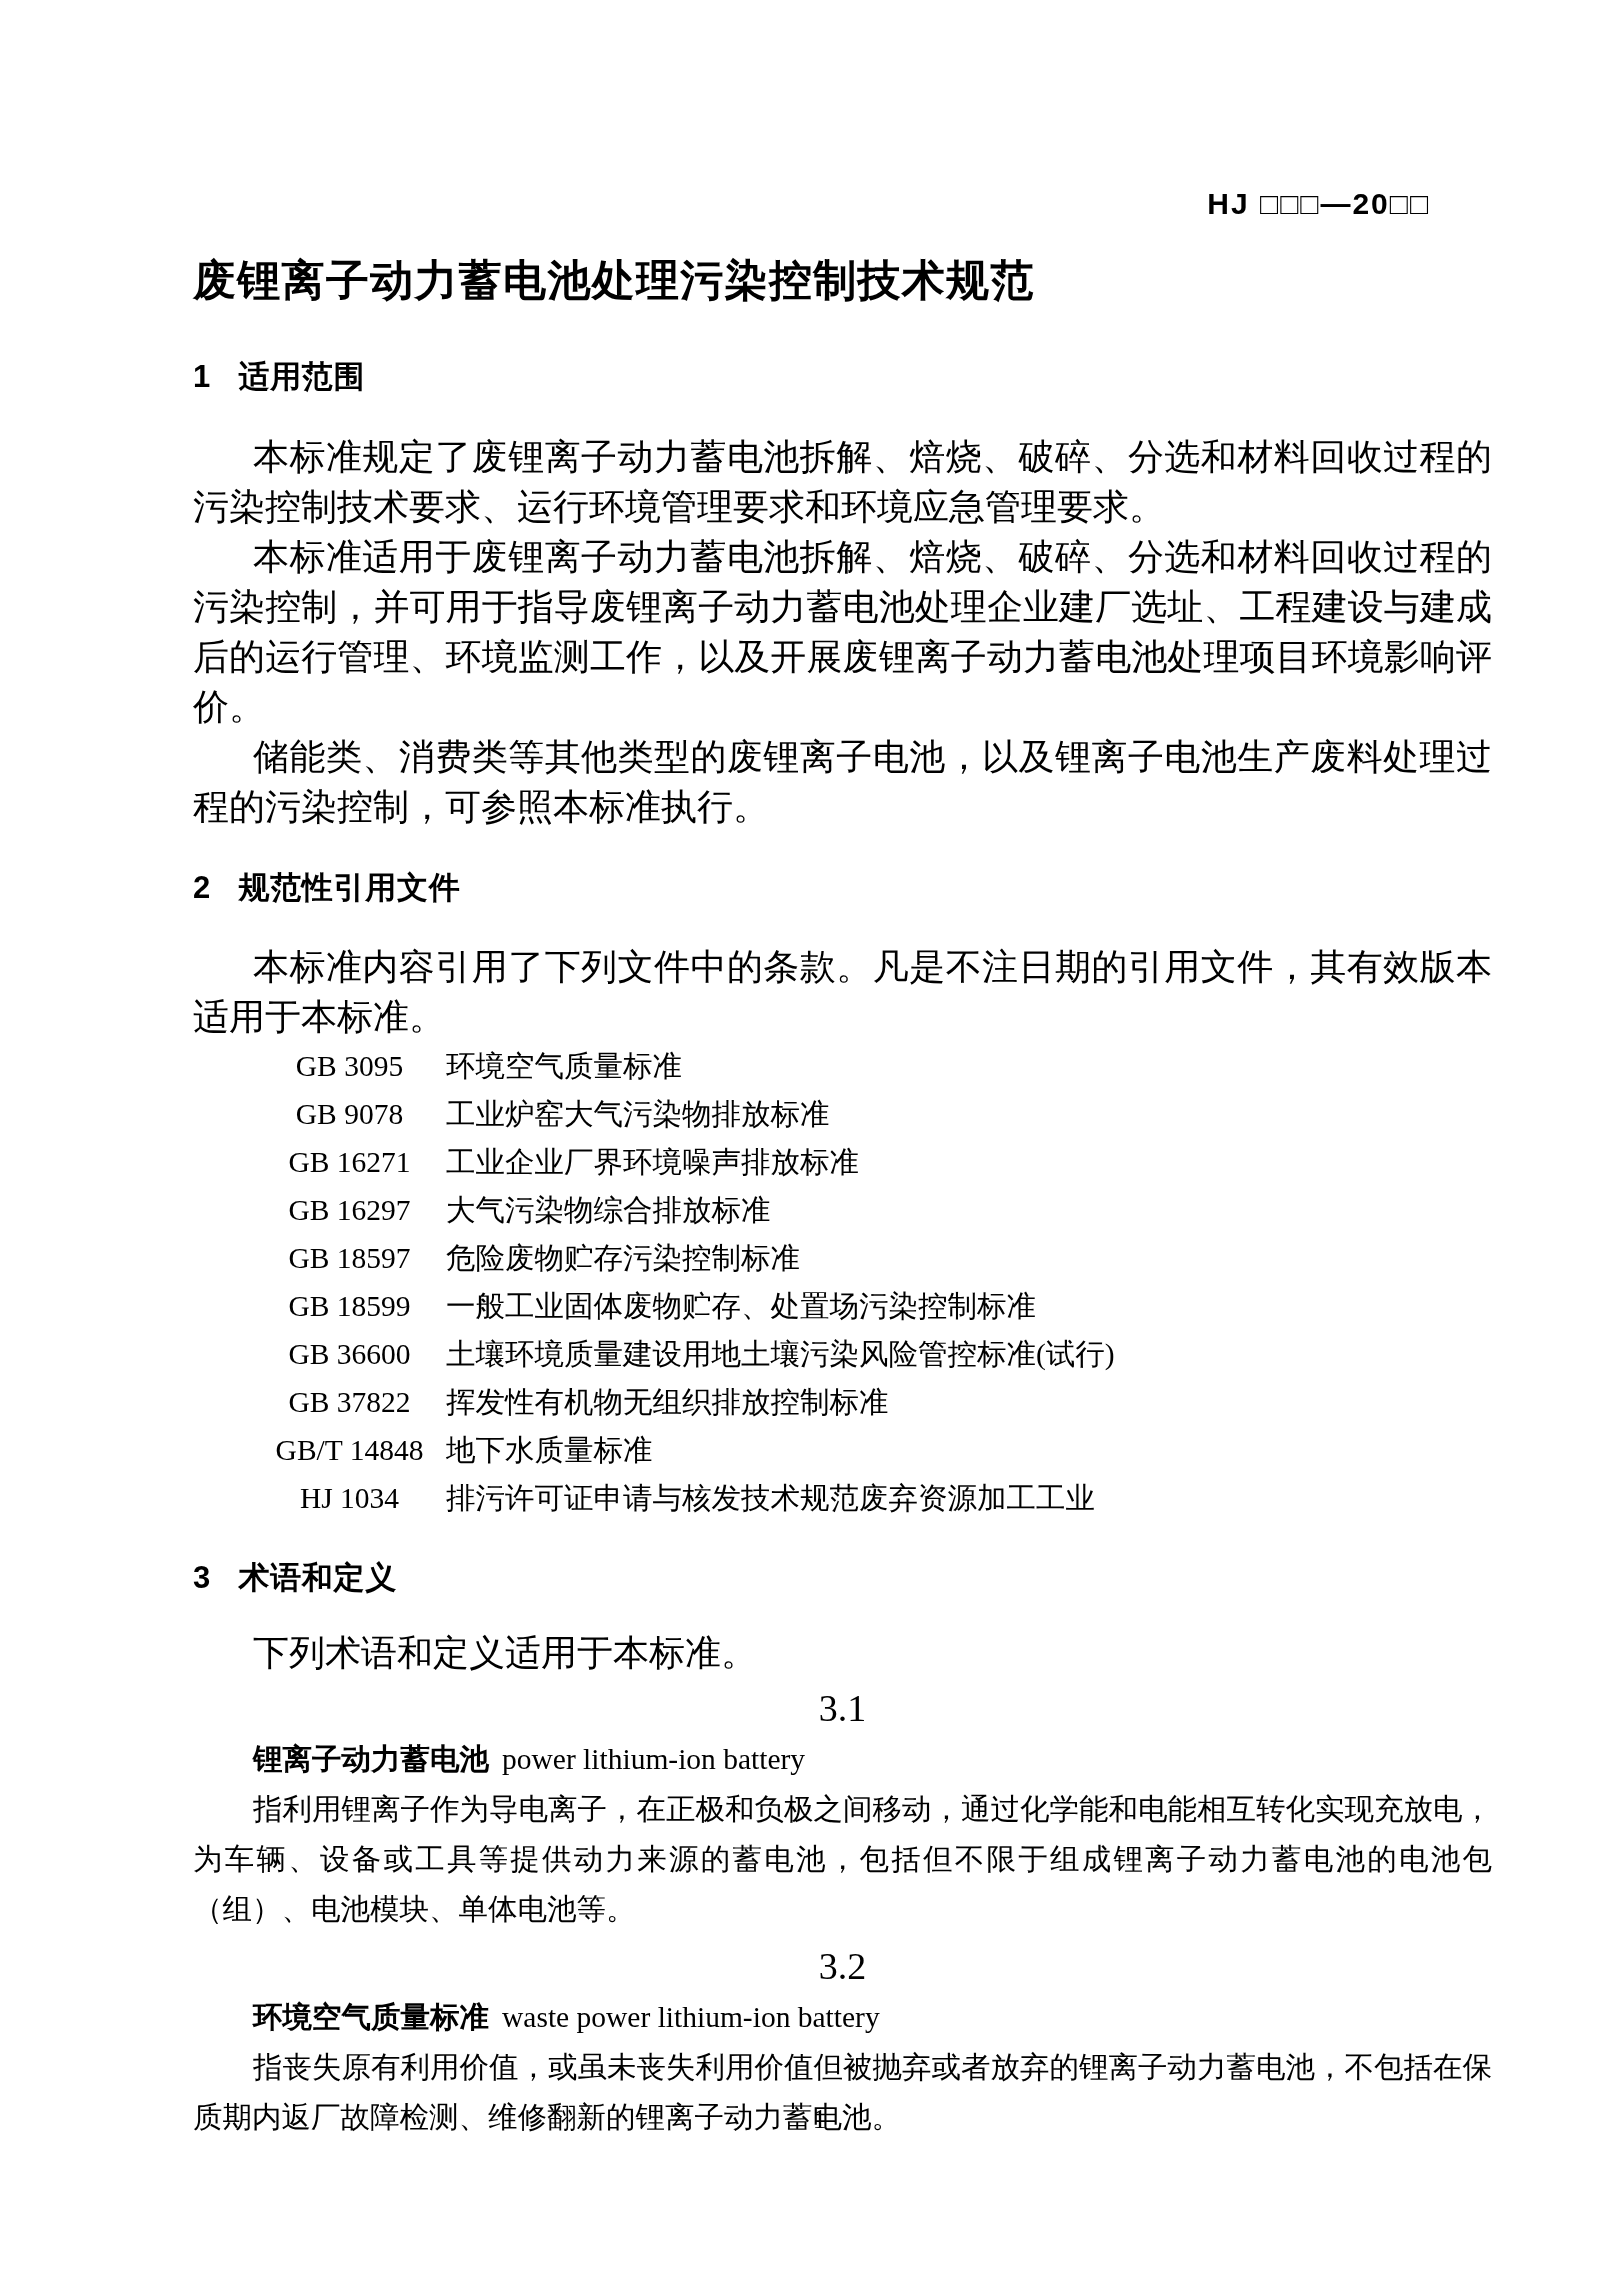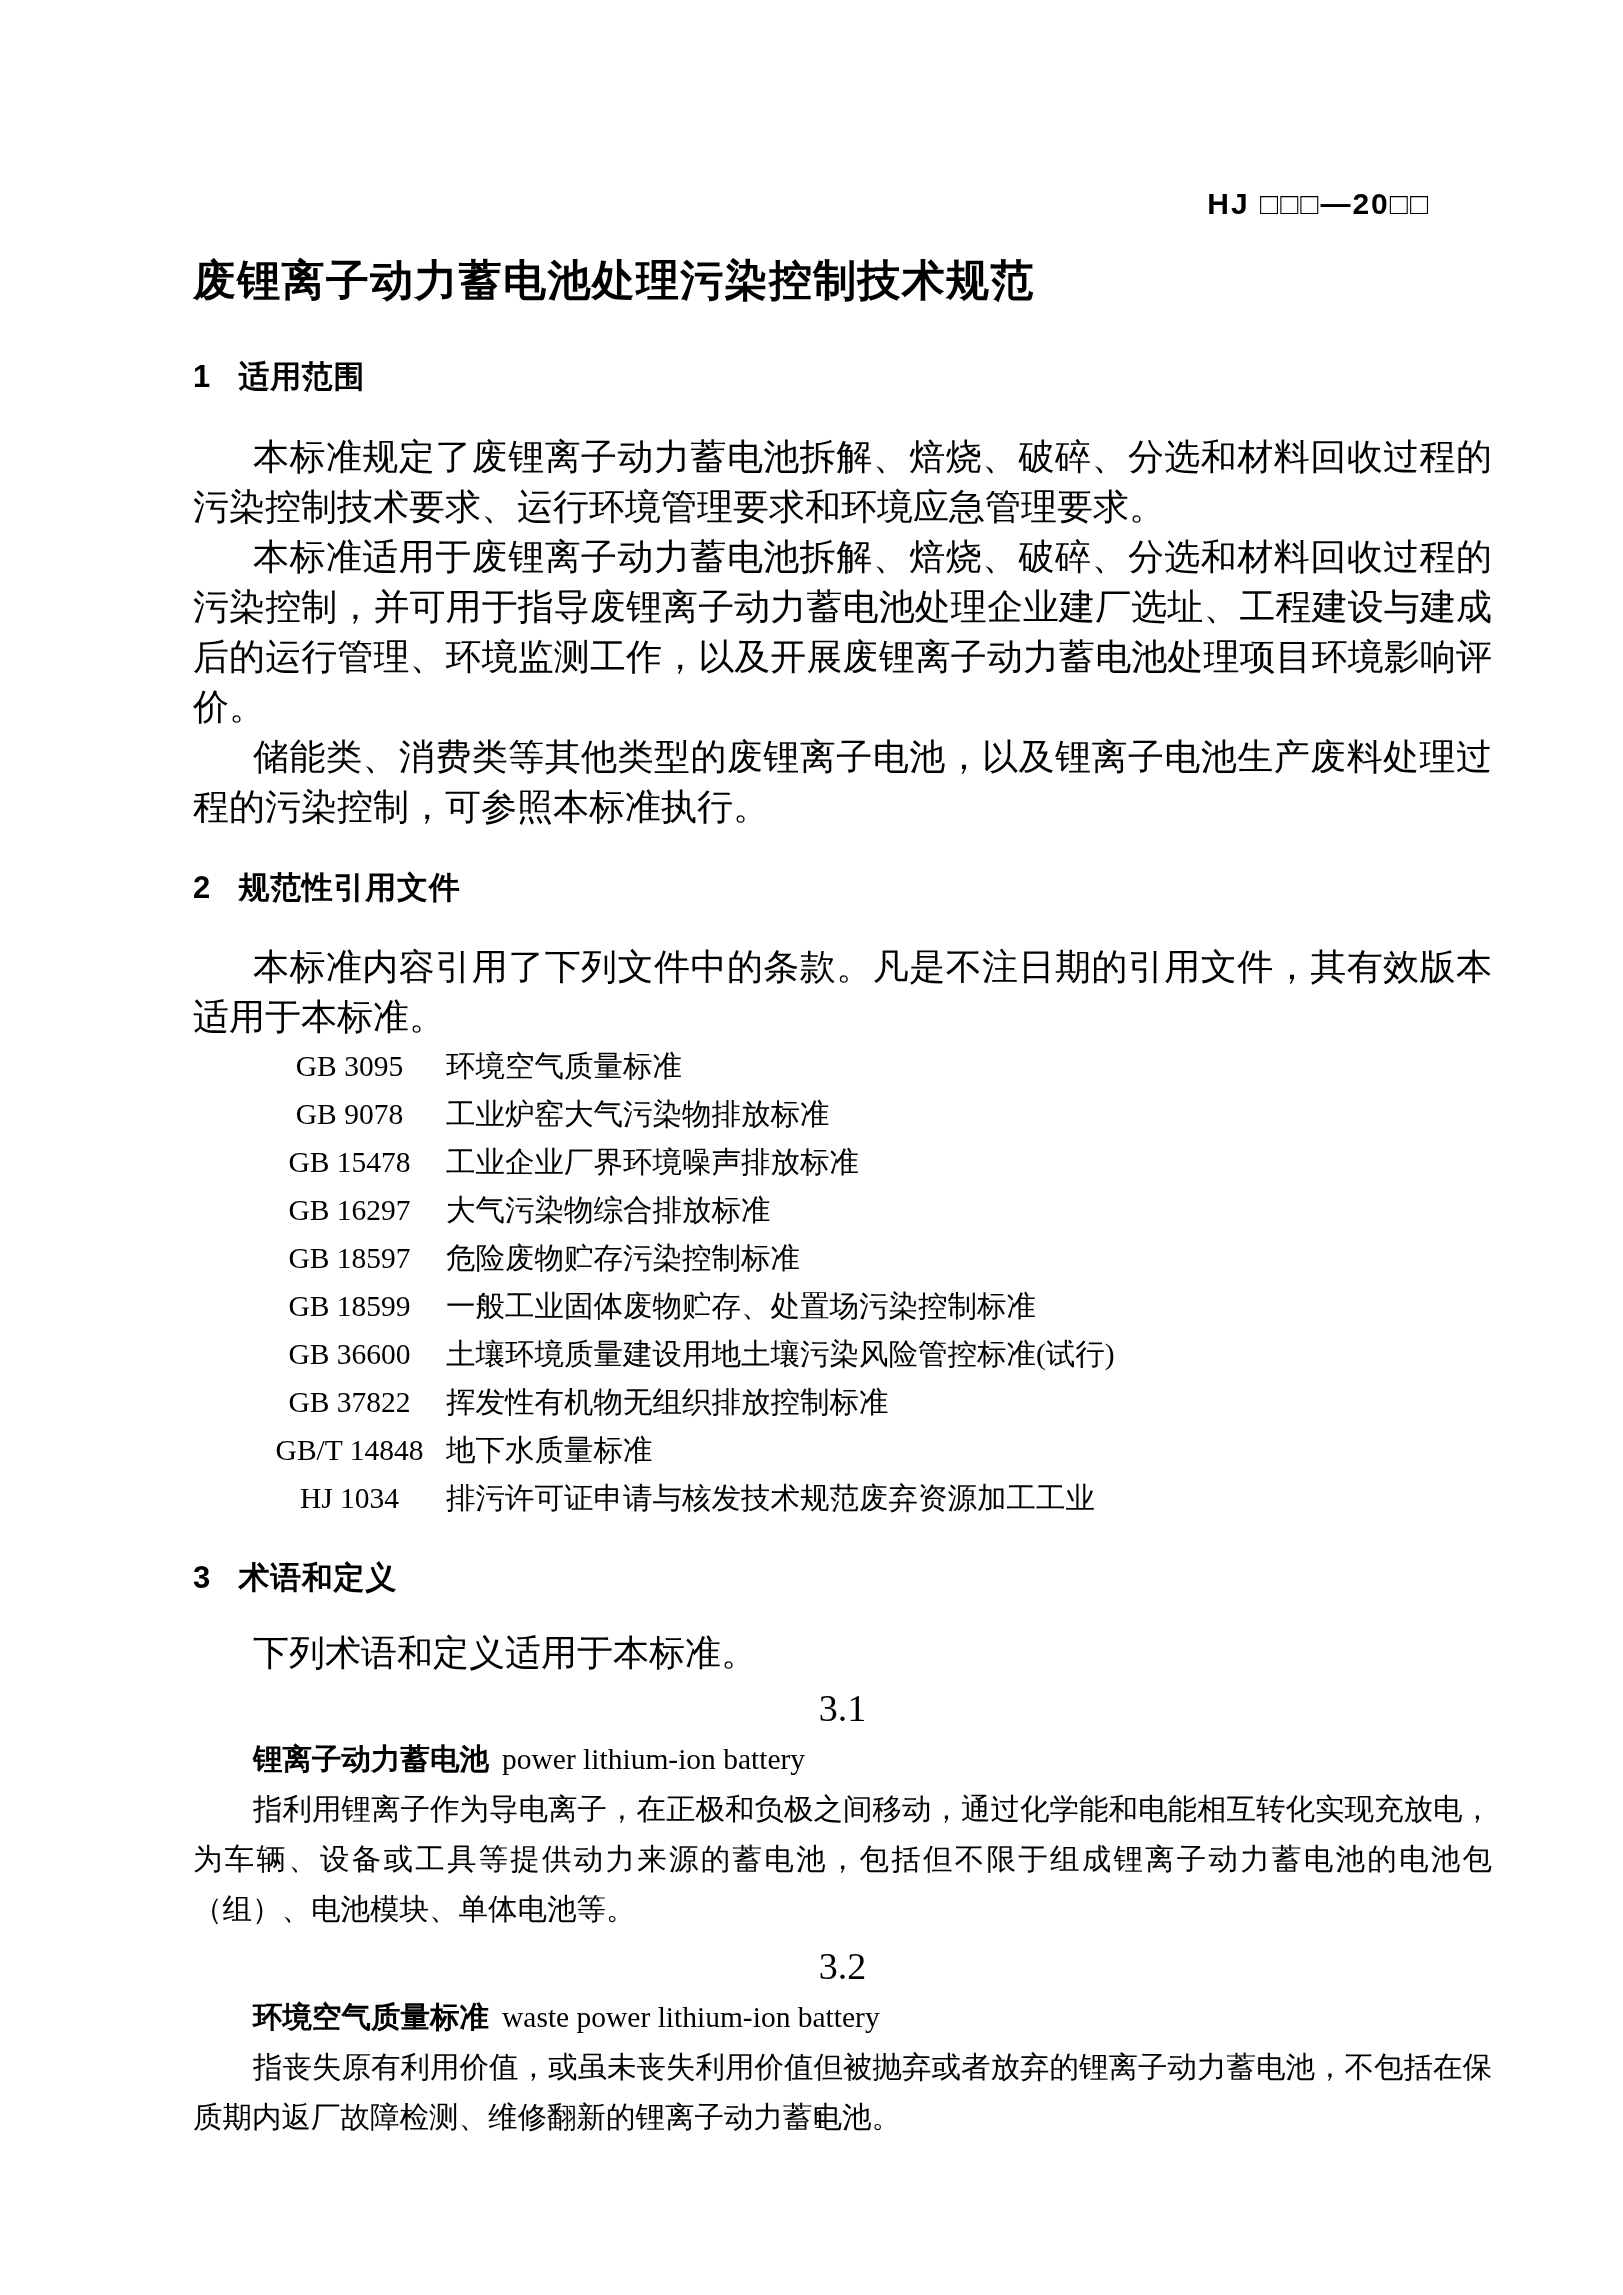--- a/index.html
+++ b/index.html
@@ -148,21 +148,21 @@
     <div class="ref-list">
       <div class="ref-row">
         <span class="ref-code">GB 3095</span>
           <span class="ref-name">环境空气质量标准</span>
       </div>
       <div class="ref-row">
         <span class="ref-code">GB 9078</span>
           <span class="ref-name">工业炉窑大气污染物排放标准</span>
       </div>
       <div class="ref-row">
-        <span class="ref-code">GB 15478</span>
+        <span class="ref-code">GB 16271</span>
           <span class="ref-name">工业企业厂界环境噪声排放标准</span>
       </div>
       <div class="ref-row">
         <span class="ref-code">GB 16297</span>
           <span class="ref-name">大气污染物综合排放标准</span>
       </div>
       <div class="ref-row">
         <span class="ref-code">GB 18597</span>
           <span class="ref-name">危险废物贮存污染控制标准</span>
       </div>

